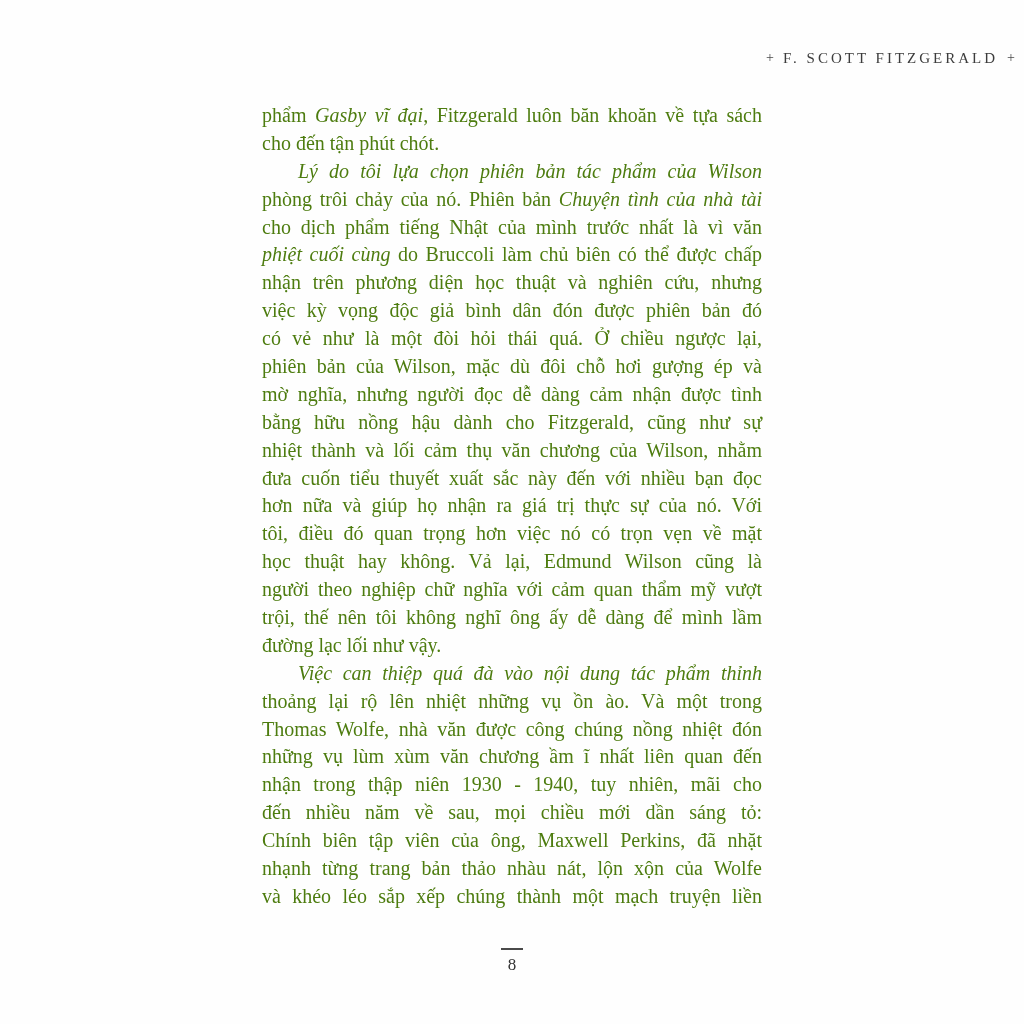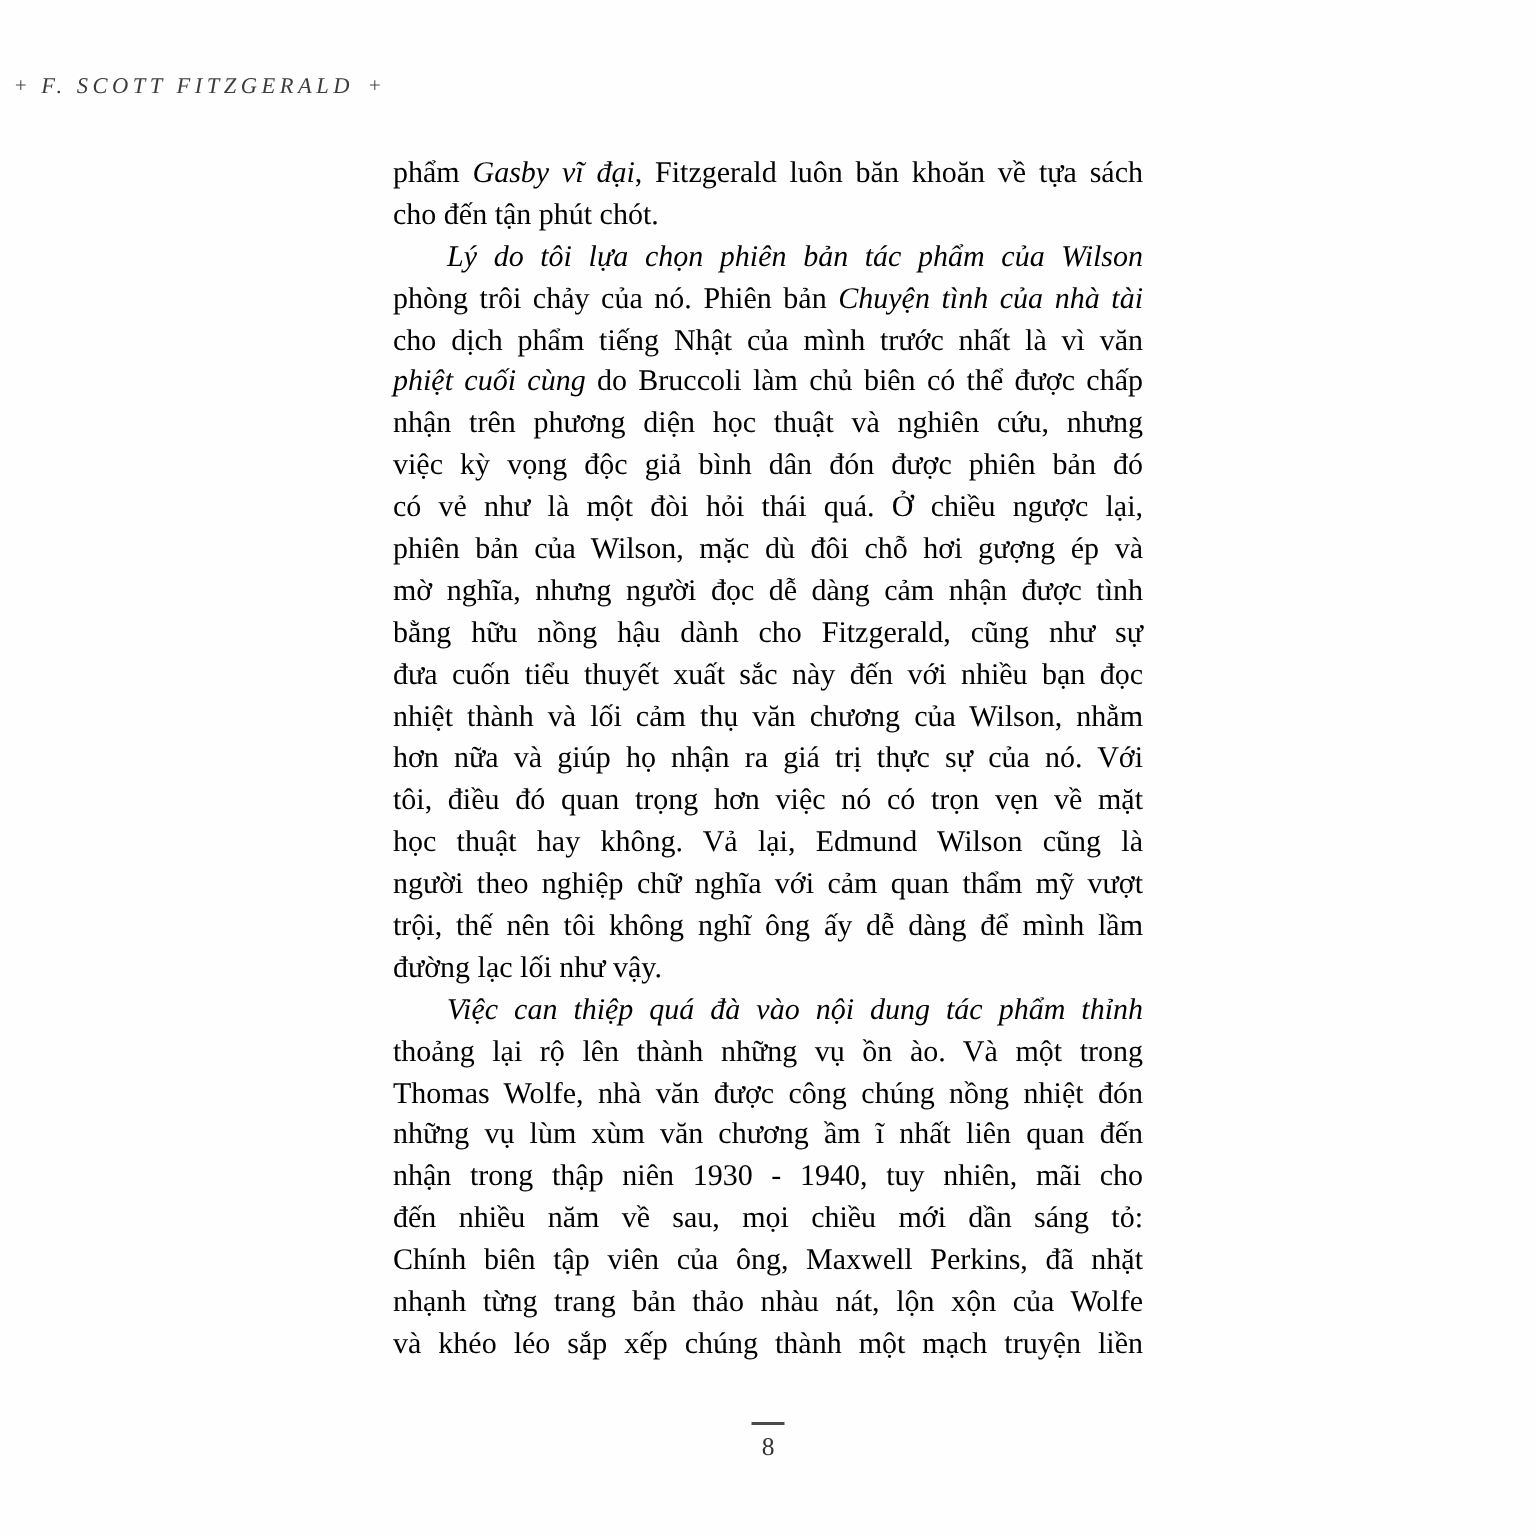--- a/index.html
+++ b/index.html
@@ -14,46 +14,45 @@
     background: #fefefe;
     font-family: "Liberation Serif", "DejaVu Serif", serif;
     overflow: hidden;
   }
   
   .running-header {
     position: absolute;
     top: 50px;
     left: 0;
     right: 0;
-    text-align: left;
+    text-align: right;
     color: #3c3c3c;
     font-size: 15px;
     letter-spacing: 3px;
     white-space: nowrap;
-    font-style: italic;
   }
   .running-header .ornament {
     display: inline-block;
     font-size: 14px;
     letter-spacing: 0;
     margin: 0 9px;
     position: relative;
     top: -1px;
     color: #4a4a4a;
   }
   .running-header .title {
     display: inline-block;
   }
   
   .textblock {
     position: absolute;
     left: 262px;
     top: 102px;
     width: 500px;
-    color: #000000;
+    color: #4d7c0f;
     font-size: 20px;
   }
   .line {
     height: 27.9px;
     line-height: 27.9px;
     text-align: justify;
     text-align-last: justify;
     white-space: normal;
     overflow: visible;
   }
@@ -102,30 +101,30 @@
       <div class="line indent"><span>Lý do tôi lựa chọn phiên bản tác phẩm của Wilson</span></div>
       <div class="line"><span>phòng trôi chảy của nó. Phiên bản </span><em>Chuyện tình của nhà tài</em></div>
       <div class="line"><span>cho dịch phẩm tiếng Nhật của mình trước nhất là vì văn</span></div>
       <div class="line"><em>phiệt cuối cùng</em><span> do Bruccoli làm chủ biên có thể được chấp</span></div>
       <div class="line"><span>nhận trên phương diện học thuật và nghiên cứu, nhưng</span></div>
       <div class="line"><span>việc kỳ vọng độc giả bình dân đón được phiên bản đó</span></div>
       <div class="line"><span>có vẻ như là một đòi hỏi thái quá. Ở chiều ngược lại,</span></div>
       <div class="line"><span>phiên bản của Wilson, mặc dù đôi chỗ hơi gượng ép và</span></div>
       <div class="line"><span>mờ nghĩa, nhưng người đọc dễ dàng cảm nhận được tình</span></div>
       <div class="line"><span>bằng hữu nồng hậu dành cho Fitzgerald, cũng như sự</span></div>
+      <div class="line"><span>nhiệt thành và lối cảm thụ văn chương của Wilson, nhằm</span></div>
       <div class="line"><span>đưa cuốn tiểu thuyết xuất sắc này đến với nhiều bạn đọc</span></div>
-      <div class="line"><span>nhiệt thành và lối cảm thụ văn chương của Wilson, nhằm</span></div>
       <div class="line"><span>hơn nữa và giúp họ nhận ra giá trị thực sự của nó. Với</span></div>
       <div class="line"><span>tôi, điều đó quan trọng hơn việc nó có trọn vẹn về mặt</span></div>
       <div class="line"><span>học thuật hay không. Vả lại, Edmund Wilson cũng là</span></div>
       <div class="line"><span>người theo nghiệp chữ nghĩa với cảm quan thẩm mỹ vượt</span></div>
       <div class="line"><span>trội, thế nên tôi không nghĩ ông ấy dễ dàng để mình lầm</span></div>
       <div class="line para-end"><span>đường lạc lối như vậy.</span></div>
       <div class="line indent"><span>Việc can thiệp quá đà vào nội dung tác phẩm thỉnh</span></div>
-      <div class="line"><span>thoảng lại rộ lên thành những vụ ồn ào. Và một trong</span></div>
+      <div class="line"><span>thoảng lại rộ lên nhiệt những vụ ồn ào. Và một trong</span></div>
       <div class="line"><span>Thomas Wolfe, nhà văn được công chúng nồng nhiệt đón</span></div>
       <div class="line"><span>những vụ lùm xùm văn chương ầm ĩ nhất liên quan đến</span></div>
       <div class="line"><span>nhận trong thập niên 1930 - 1940, tuy nhiên, mãi cho</span></div>
       <div class="line"><span>đến nhiều năm về sau, mọi chiều mới dần sáng tỏ:</span></div>
       <div class="line"><span>Chính biên tập viên của ông, Maxwell Perkins, đã nhặt</span></div>
       <div class="line"><span>nhạnh từng trang bản thảo nhàu nát, lộn xộn của Wolfe</span></div>
       <div class="line"><span>và khéo léo sắp xếp chúng thành một mạch truyện liền</span></div>
     </div>
 
   <div class="footer-rule"></div>

